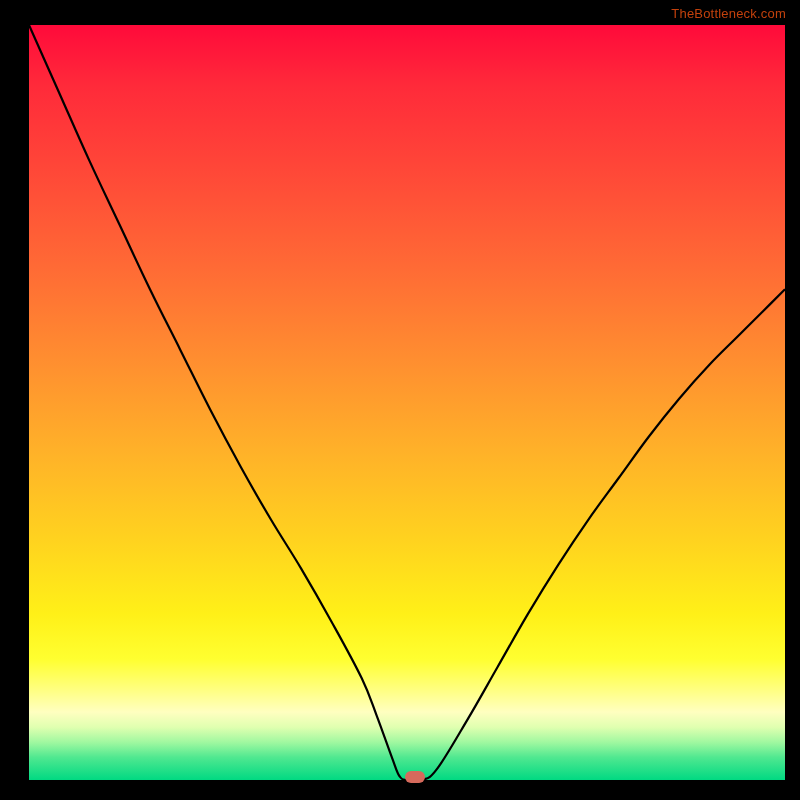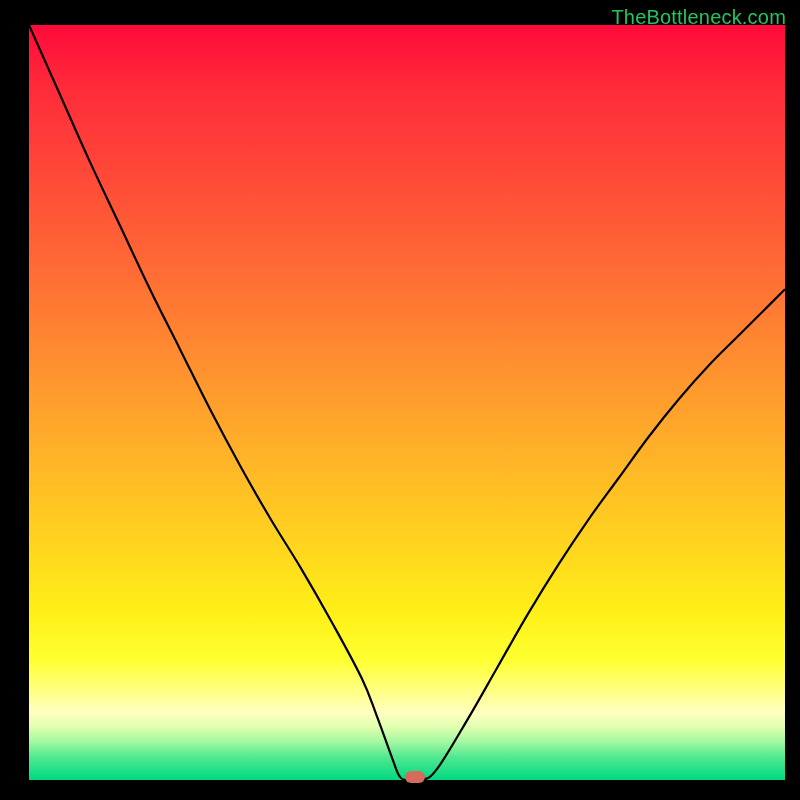--- a/index.html
+++ b/index.html
@@ -47,22 +47,22 @@
     left: 29px;
     top: 25px;
     width: 756px;
     height: 755px;
     pointer-events: none;
   }
   .watermark {
     position: absolute;
     top: 6px;
     right: 14px;
-    color: #22c55e;
-    font-size: 20px;
+    color: #c2410c;
+    font-size: 13px;
     font-weight: 500;
     letter-spacing: 0.2px;
     user-select: none;
   }
   .marker {
     position: absolute;
     width: 20px;
     height: 12px;
     background: #d66a5c;
     border-radius: 6px;

